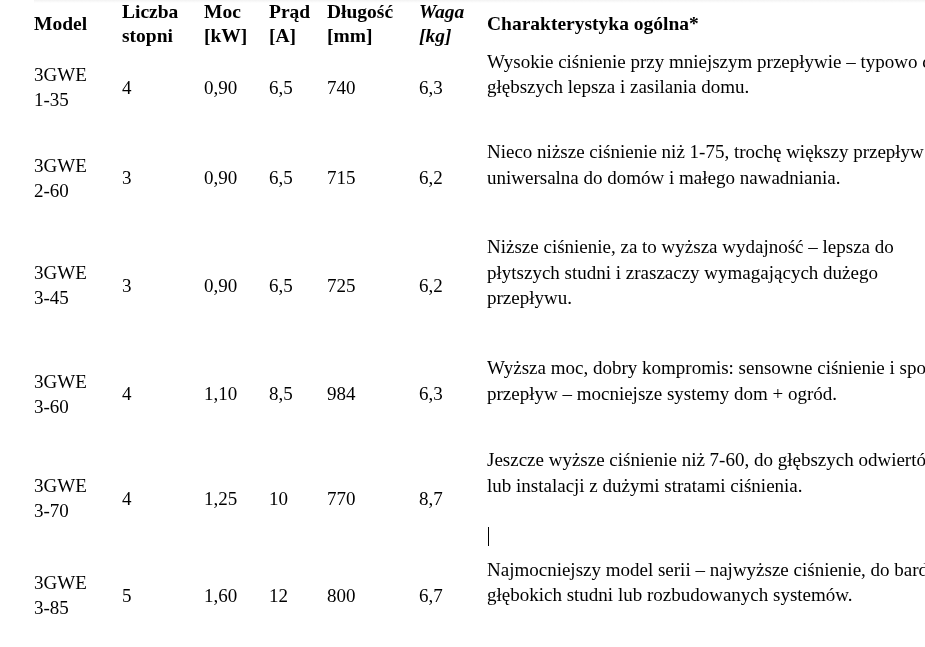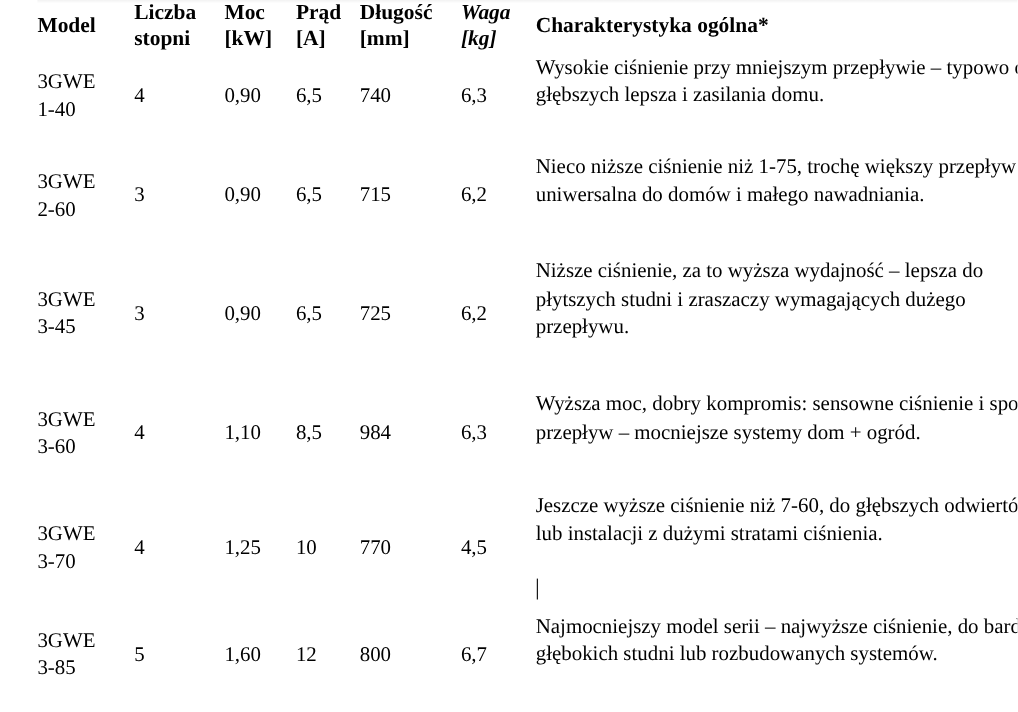--- a/index.html
+++ b/index.html
@@ -169,21 +169,21 @@
         <th class="h-desc">
           <span class="hdr-line">Charakterystyka ogólna*</span>
         </th>
       </tr>
     </thead>
     <tbody>
 
       <tr class="row-1">
         <td class="cell-model">
           <span class="m-line">3GWE</span>
-          <span class="m-line">1-40</span>
+          <span class="m-line">1-35</span>
         </td>
         <td class="cell-stages">4</td>
         <td class="cell-power">0,90</td>
         <td class="cell-current">6,5</td>
         <td class="cell-length">740</td>
         <td class="cell-weight">6,3</td>
         <td class="cell-desc">
           <span class="desc-text">Wysokie ciśnienie przy mniejszym przepływie – typowo do głębszych lepsza i zasilania domu.</span>
         </td>
       </tr>
@@ -235,21 +235,21 @@
 
       <tr class="row-5">
         <td class="cell-model">
           <span class="m-line">3GWE</span>
           <span class="m-line">3-70</span>
         </td>
         <td class="cell-stages">4</td>
         <td class="cell-power">1,25</td>
         <td class="cell-current">10</td>
         <td class="cell-length">770</td>
-        <td class="cell-weight">4,5</td>
+        <td class="cell-weight">8,7</td>
         <td class="cell-desc">
           <span class="desc-text">Jeszcze wyższe ciśnienie niż 7-60, do głębszych odwiertów lub instalacji z dużymi stratami ciśnienia.</span><span class="caret"></span>
         </td>
       </tr>
 
       <tr class="row-6">
         <td class="cell-model">
           <span class="m-line">3GWE</span>
           <span class="m-line">3-85</span>
         </td>

